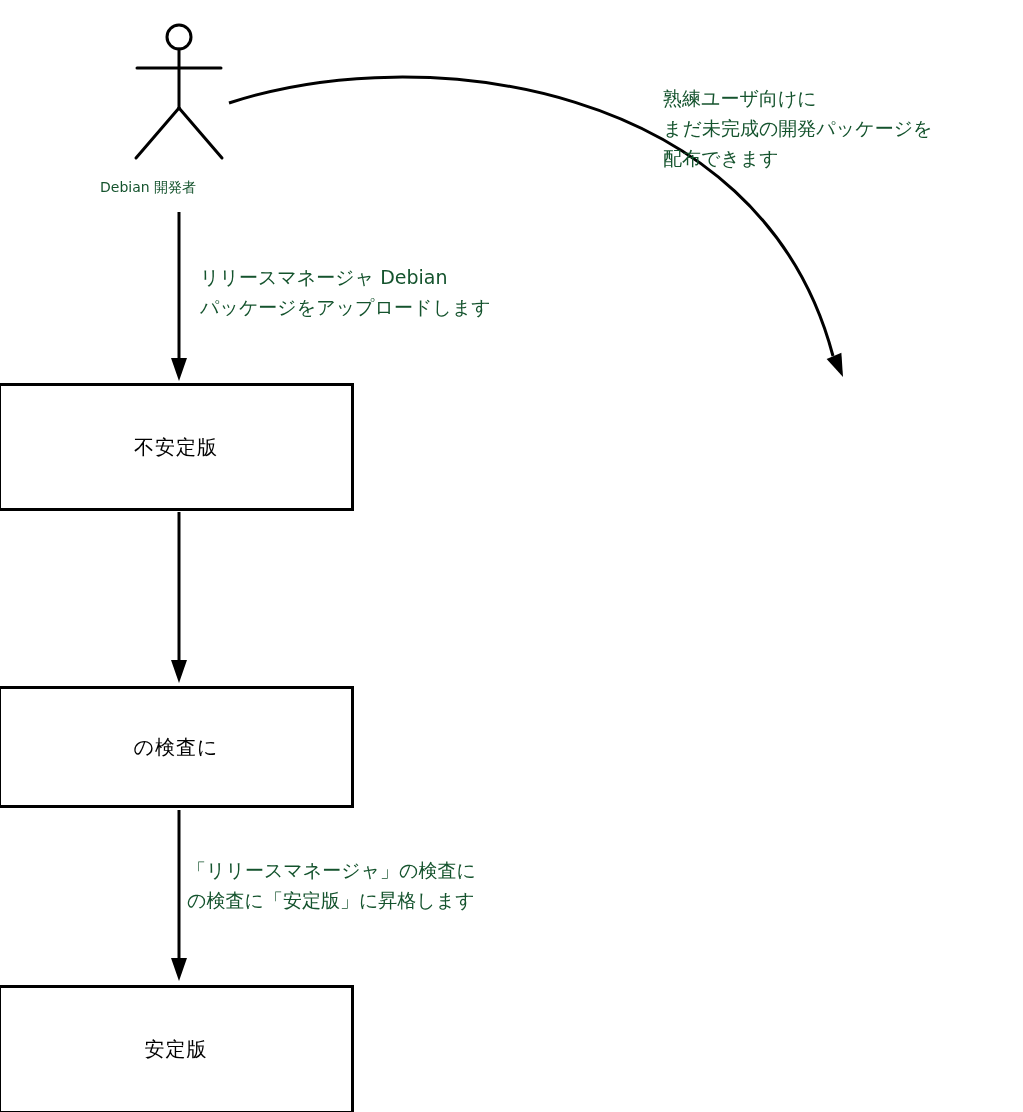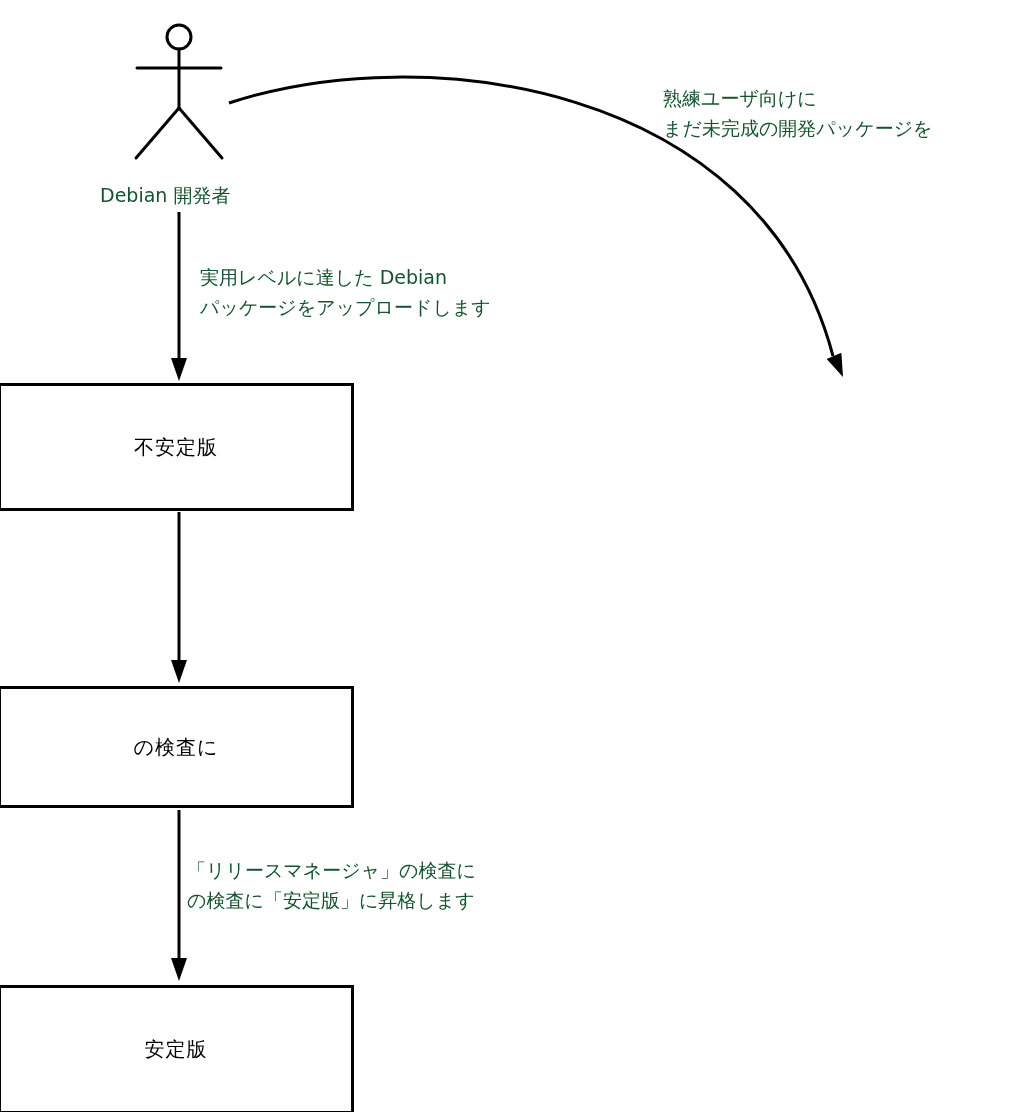--- a/index.html
+++ b/index.html
@@ -38,21 +38,21 @@
   .node-testing      { left: -2px;  top: 686px; width: 356px; height: 122px; }
   .node-stable       { left: -2px;  top: 985px; width: 356px; height: 129px; }
   .node-experimental { left: 668px; top: 383px; width: 356px; height: 128px; }
   .label {
     position: absolute;
     font-size: 20px;
     line-height: 30px;
     white-space: nowrap;
     color: #14532d;
   }
-  .actor-label { left: 100px; top: 180px; font-size: 19px; }
+  .actor-label { left: 100px; top: 172px; font-size: 14px; }
   .upload-note  { left: 200px; top: 262px; font-size: 19px; }
   .migrate-note { left: 200px; top: 565px; font-size: 19px; }
   .release-note { left: 187px; top: 855px; font-size: 19px; }
   .experimental-note { left: 663px; top: 83px; font-size: 19px; }
 </style>
 </head>
 <body>
 
 <div id="canvas">
 
@@ -85,33 +85,34 @@
       <path d="M 229 103 C 420 40, 760 80, 833 356" stroke="#000000" stroke-width="3" fill="none"></path>
       <g transform="translate(843,377) rotate(67)">
         <polygon points="0,0 -23,-8 -23,8" fill="#000000"></polygon>
       </g>
     </g>
   </svg>
 
   <div class="label actor-label">Debian 開発者</div>
 
   <div class="label upload-note">
-    <div>実用レベルに達した Debian</div>
+    <div>リリースマネージャ Debian</div>
     <div>パッケージをアップロードします</div>
   </div>
 
 
   <div class="label release-note">
     <div>「リリースマネージャ」の検査に</div>
     <div>の検査に「安定版」に昇格します</div>
   </div>
 
   <div class="label experimental-note">
     <div>熟練ユーザ向けに</div>
     <div>まだ未完成の開発パッケージを</div>
+    <div>配布できます</div>
   </div>
 
   <div class="node node-unstable">
     <span>不安定版</span>
   </div>
 
   <div class="node node-testing">
     <span>の検査に</span>
   </div>
 

